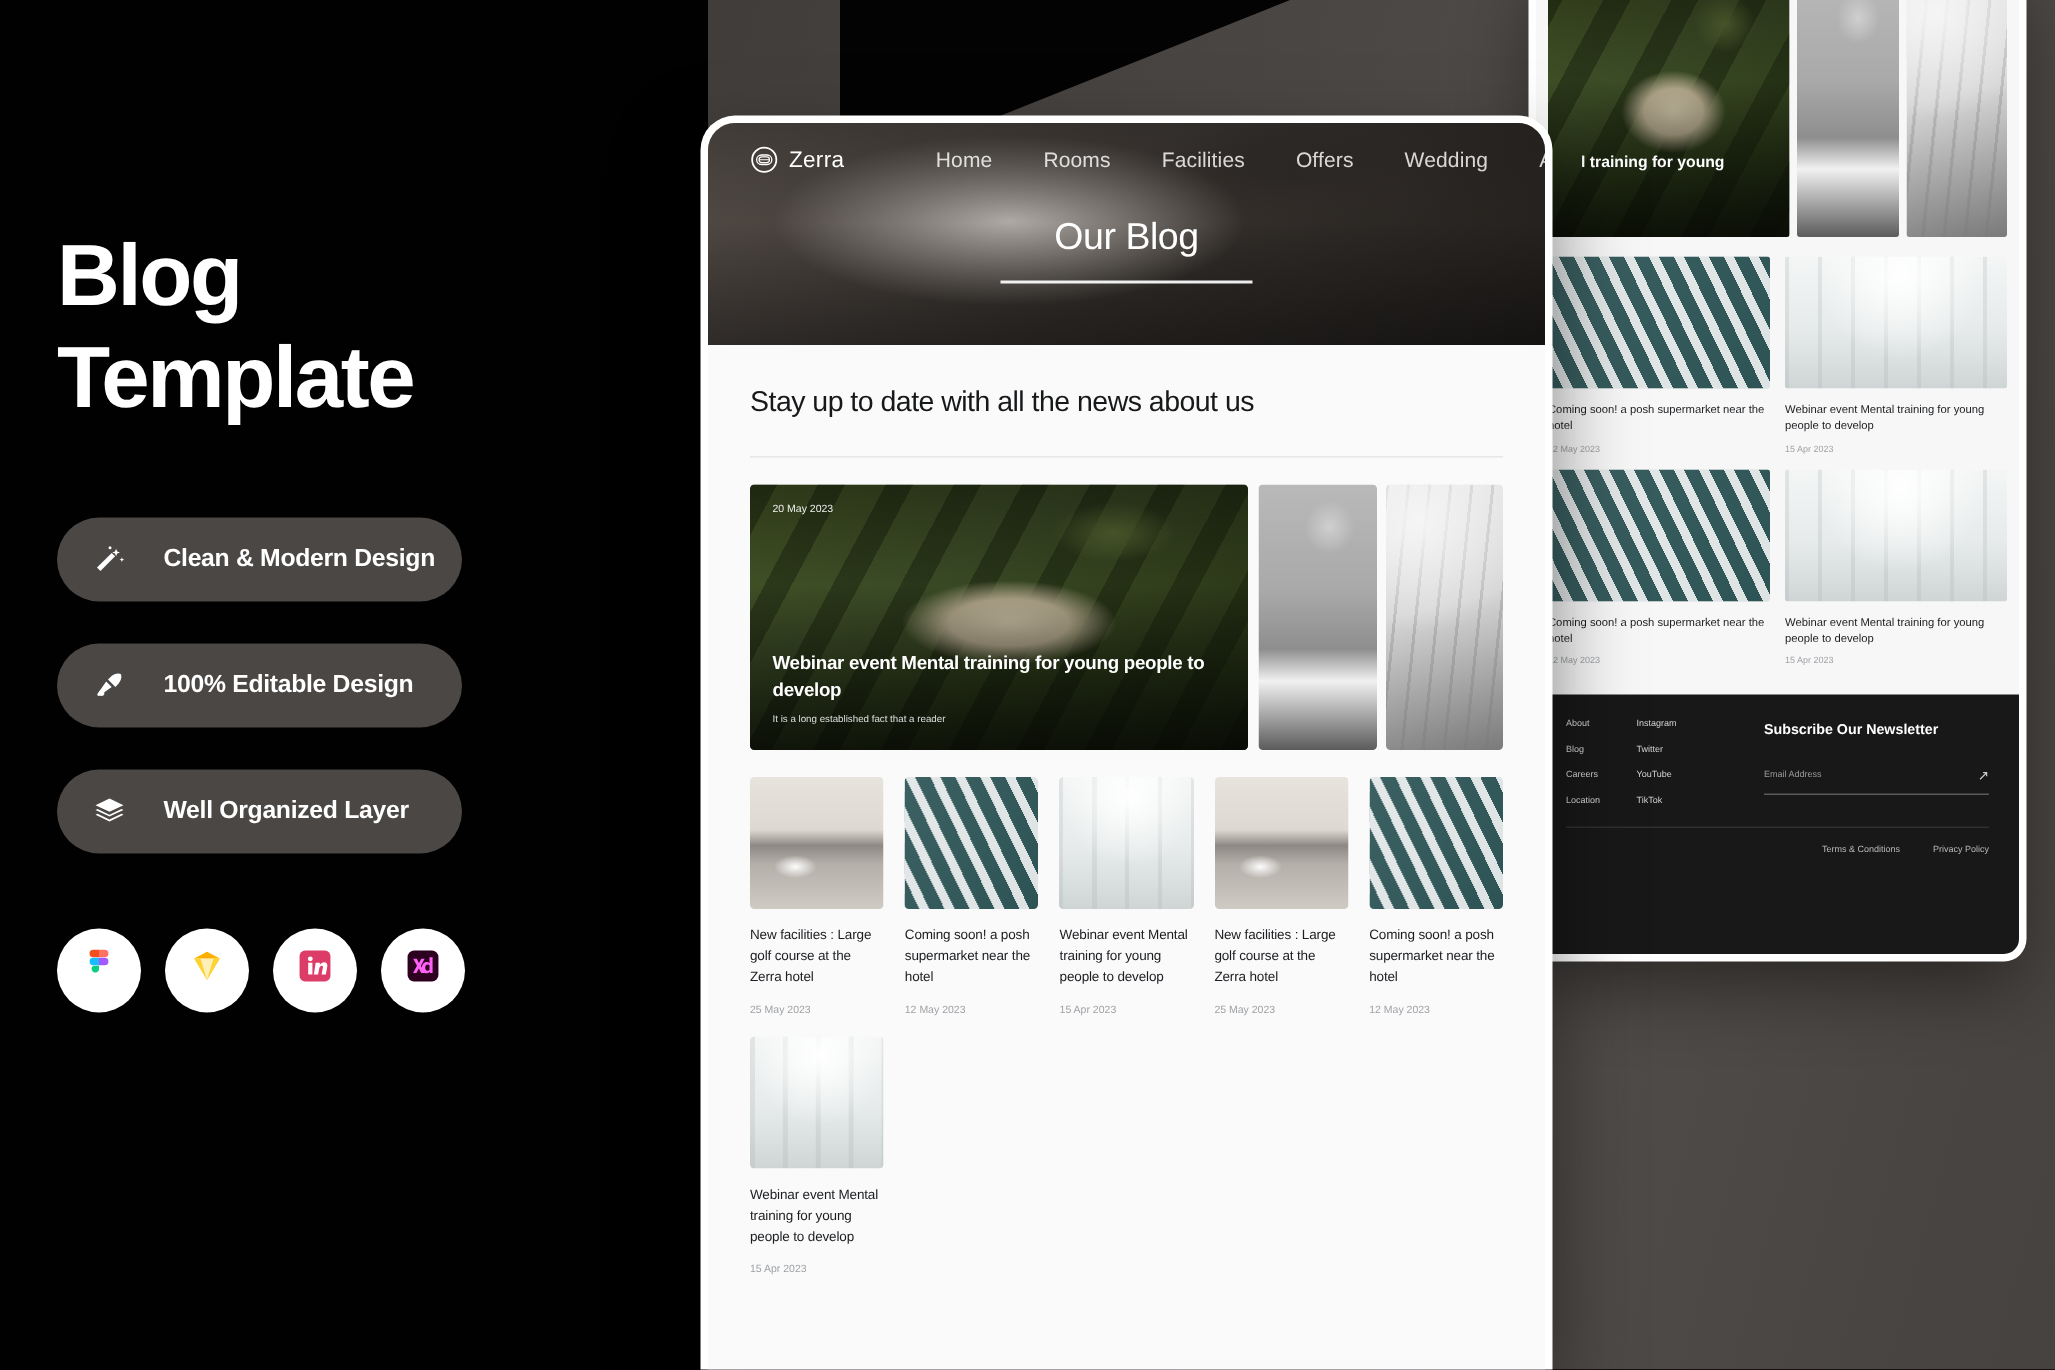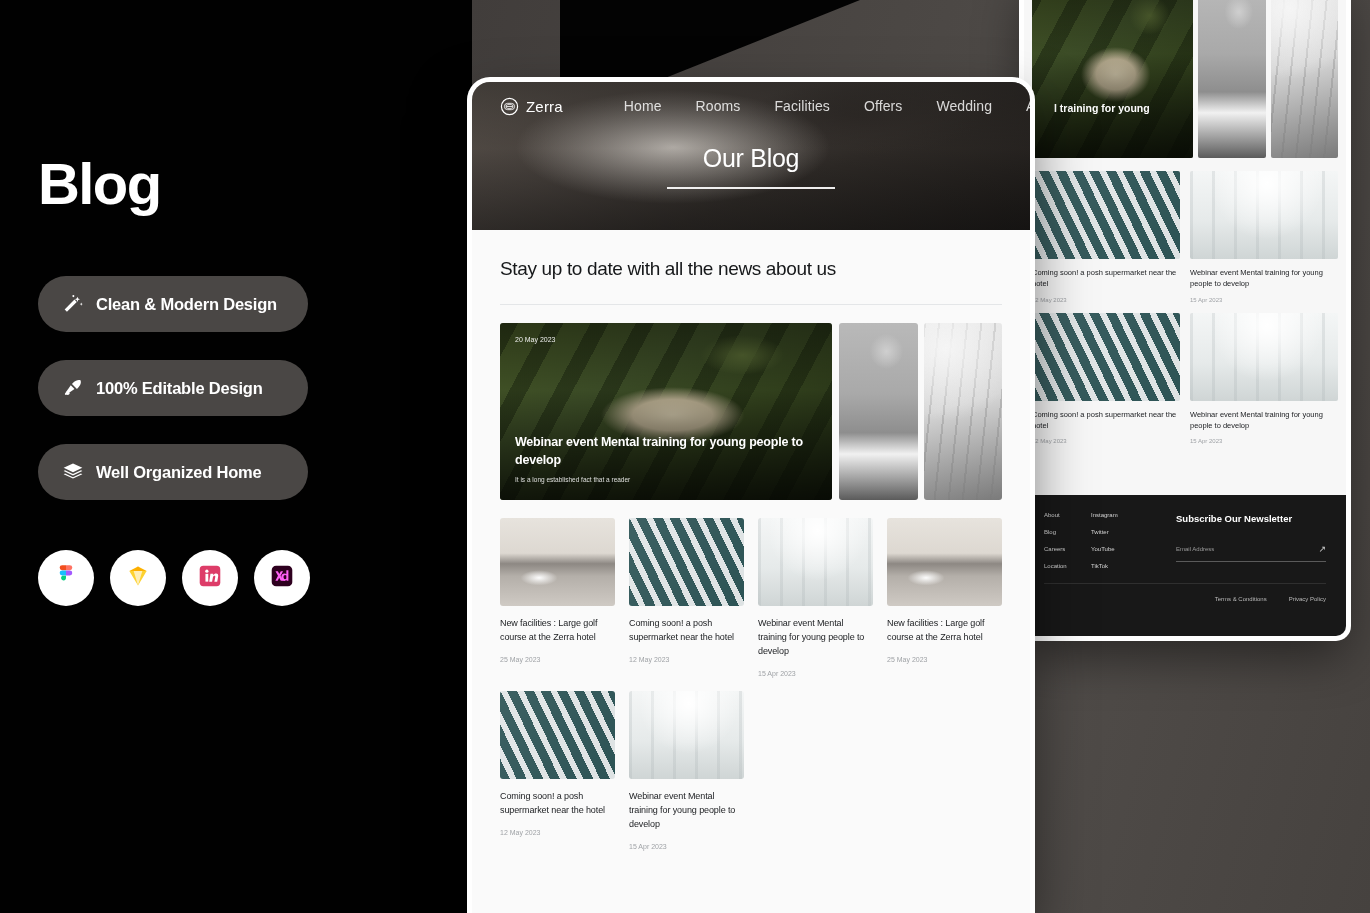--- a/index.html
+++ b/index.html
@@ -33,21 +33,21 @@
   }
   .title {
     color:#fff; font-size:58px; line-height:1.18; font-weight:bold;
     letter-spacing:-1.6px; width:400px;
   }
   .title span { display:block; }
 
   .pills { margin-top:58px; display:flex; flex-direction:column; gap:28px; }
   .pill {
     width:270px; height:56px; border-radius:28px;
-    background:#4a4745; display:flex; align-items:center; gap:12px;
+    background:#4a4745; display:flex; align-items:center; gap:25px;
     padding-left:24px;
   }
   .pill-ico { width:22px; height:22px; flex:none; display:block; }
   .pill-label { color:#fff; font-size:16.5px; font-weight:bold; letter-spacing:-0.2px; white-space:nowrap; }
 
   .apps { margin-top:50px; display:flex; gap:16px; }
   .app-circle {
     width:56px; height:56px; border-radius:50%;
     background:#fff; display:flex; align-items:center; justify-content:center;
   }
@@ -162,21 +162,21 @@
   }
   .feat-text { position:absolute; left:15px; right:22px; bottom:17px; z-index:3; }
   .feat-title {
     color:#fff; font-size:12.5px; font-weight:bold; line-height:1.42; letter-spacing:-.2px;
   }
   .feat-exc { color:rgba(255,255,255,.85); font-size:6.5px; margin-top:6px; }
   .feat-side { width:163px; display:flex; gap:6px; }
   .feat-side > div { flex:1; border-radius:3px; }
 
   
-  .grid { display:grid; grid-template-columns:repeat(4,1fr); gap:14px; margin-top:18px; }
+  .grid { display:grid; grid-template-columns:repeat(5,1fr); gap:14px; margin-top:18px; }
   .card-thumb { height:88px; border-radius:3px; }
   .card-title {
     margin-top:11px; font-size:9px; line-height:1.55; color:#1b1d20; letter-spacing:-.1px;
   }
   .card-date { margin-top:11px; font-size:7px; color:#9fa2a6; }
 
   
   .mock-back {
     position:absolute; left:1024px; top:-24px; width:322px; height:660px;
     background:#f7f7f7; border-radius:10px;
@@ -194,21 +194,21 @@
     color:#fff; font-size:10.5px; font-weight:bold; line-height:1.4;margin-left:11px;
   }
   .b-side { width:140px; display:flex; gap:5px; }
   .b-side > div { flex:1; border-radius:2px; }
   .b-grid { display:grid; grid-template-columns:repeat(2,1fr); gap:10px; padding:13px 8px 0; }
   .b-thumb { height:88px; border-radius:2px; }
   .b-title { margin-top:8px; font-size:7.5px; line-height:1.5; color:#1b1d20; }
   .b-cdate { margin-top:7px; font-size:6px; color:#a0a3a7; }
 
   .b-footer {
-    position:absolute; left:0; right:0; bottom:0; height:141px;
+    position:absolute; left:0; right:0; bottom:0; height:173px;
     background:#181818; padding:17px 20px 0;
   }
   .b-foot-top { display:flex; }
   .fcol { display:flex; flex-direction:column; gap:11px; width:54px; }
   .fcol a { color:#d3d3d3; font-size:6px; text-decoration:none; }
   .fnews { margin-left:38px; flex:1; }
   .fnews-h { color:#fff; font-size:9.5px; font-weight:bold; line-height:1.45; }
   .fnews-field {
     margin-top:18px; display:flex; align-items:center; justify-content:space-between;
     border-bottom:1px solid #5a5a5a; padding-bottom:7px; width:150px;
@@ -375,20 +375,21 @@
      <div class="card-title">Webinar event Mental training for young people to develop</div>
      <div class="card-date">15 Apr 2023</div>
    </div>
       </div>
   </div>
 </div>
 
 <div class="left-panel">
   <h1 class="title" id="promo-title">
       <span>Blog</span>
+      <span>Template</span>
     </h1>
   <div class="pills" id="promo-pills">
       <div class="pill">
      <span>
           <svg class="pill-ico" viewBox="0 0 24 24" fill="#fff">
             <path d="M5.4 20.4 2.9 17.9 13.6 7.2l2.5 2.5z"></path>
             <path d="M16.8 4.1l.8 2 2 .8-2 .8-.8 2-.8-2-2-.8 2-.8z"></path>
             <path d="M21 10.4l.5 1.2 1.2.5-1.2.5-.5 1.2-.5-1.2-1.2-.5 1.2-.5z"></path>
             <circle cx="12.4" cy="3.4" r="1.1"></circle>
           </svg>
@@ -406,21 +407,21 @@
      <span class="pill-label">100% Editable Design</span>
    </div>
       <div class="pill">
      <span>
           <svg class="pill-ico" viewBox="0 0 24 24" fill="#fff">
             <path d="M12 2.6 1.8 7.4 12 12.2l10.2-4.8z"></path>
             <path d="M12 14.3 3.3 10.2 1.8 10.9 12 15.7l10.2-4.8-1.5-.7z"></path>
             <path d="M12 17.8 3.3 13.7l-1.5.7L12 19.2l10.2-4.8-1.5-.7z"></path>
           </svg>
         </span>
-     <span class="pill-label">Well Organized Home</span>
+     <span class="pill-label">Well Organized Layer</span>
    </div>
     </div>
   <div class="apps" id="app-icons">
       <div class="app-circle">
      <span><svg width="26" height="26" viewBox="0 0 24 24">
             <path fill="#f24e1e" d="M8.5 2h3.5v4.6H8.5a2.3 2.3 0 010-4.6z"></path>
             <path fill="#ff7262" d="M12 2h3.5a2.3 2.3 0 010 4.6H12z"></path>
             <path fill="#a259ff" d="M12 6.9h3.5a2.3 2.3 0 110 4.6H12z"></path>
             <path fill="#1abcfe" d="M8.5 6.9H12v4.6H8.5a2.3 2.3 0 010-4.6z"></path>
             <path fill="#0acf83" d="M8.5 11.8H12v2.3a2.3 2.3 0 11-3.5-2.3z"></path>

